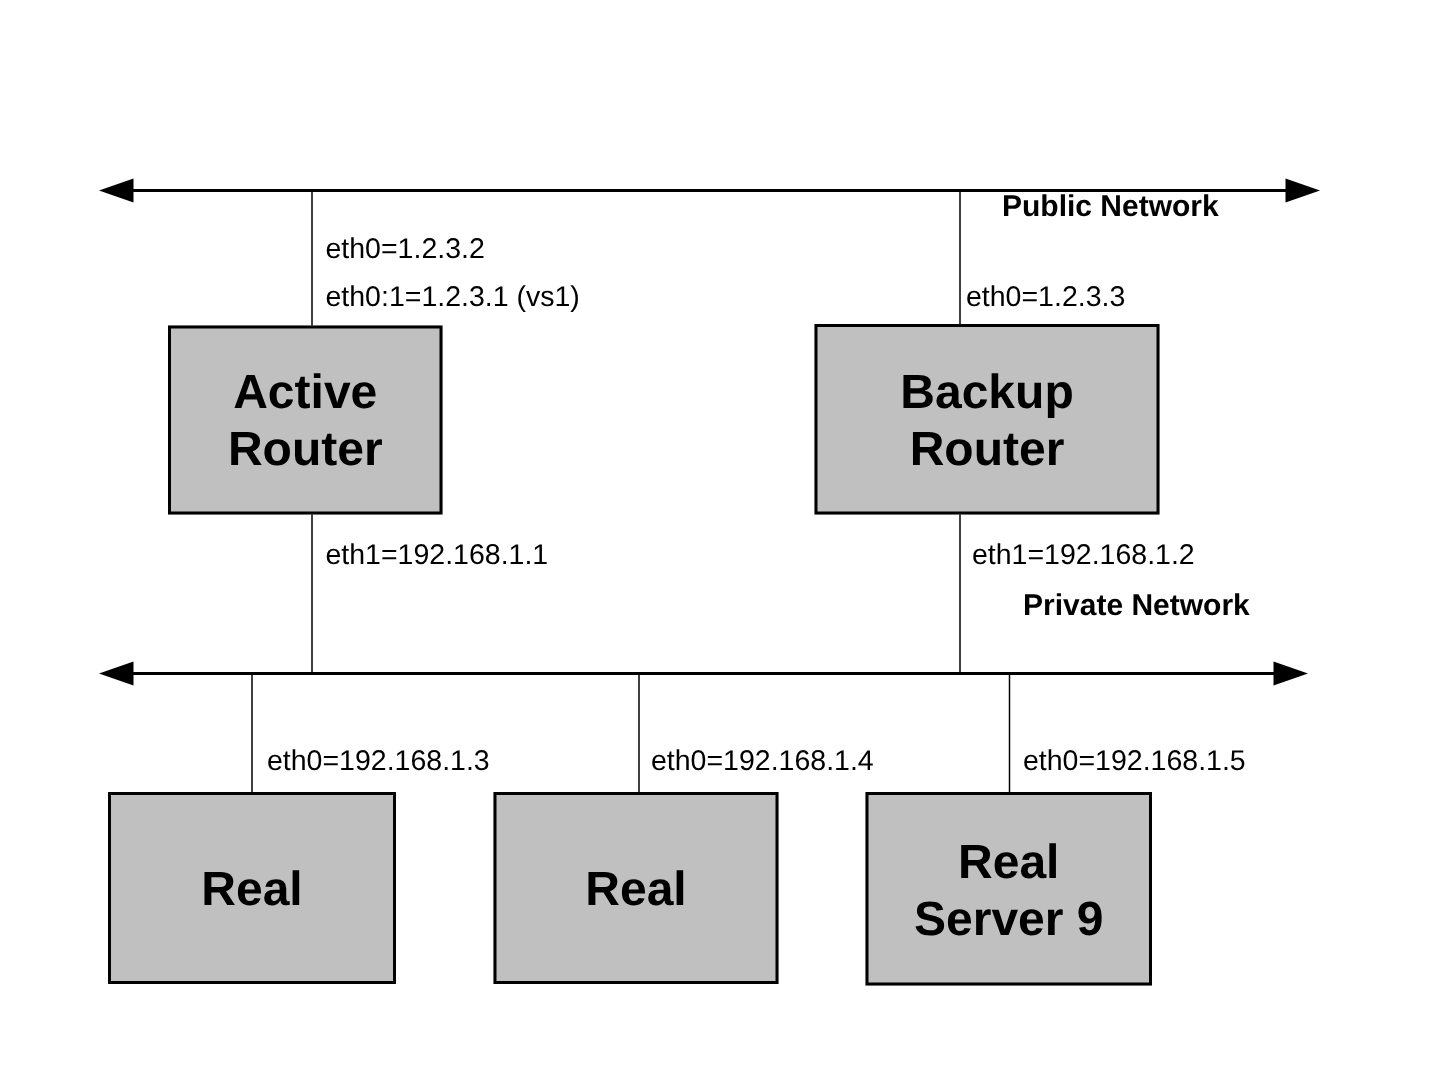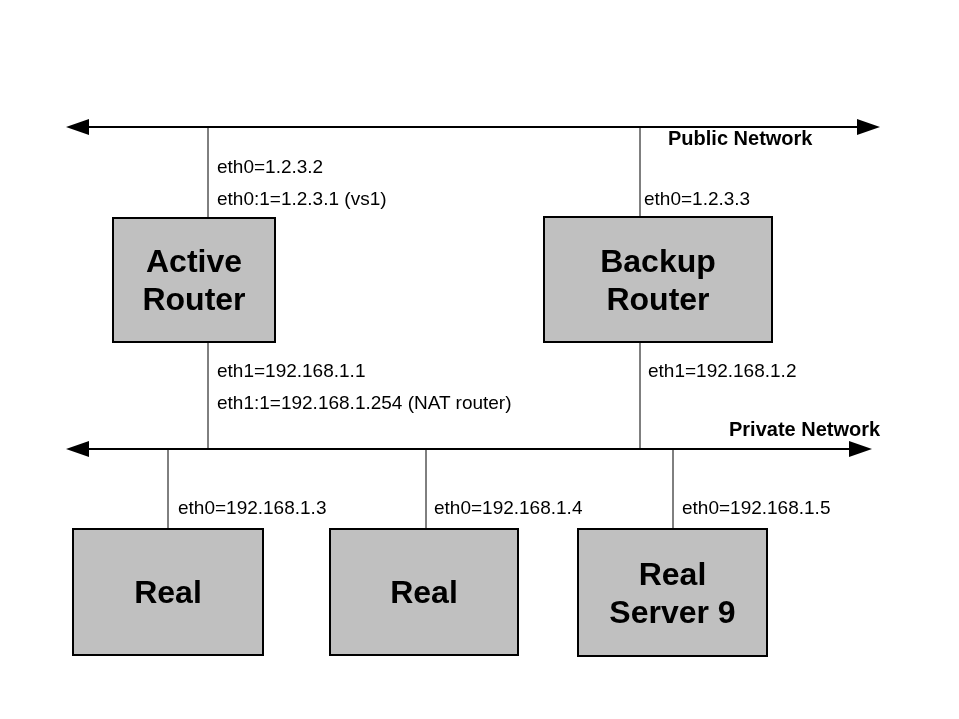--- a/index.html
+++ b/index.html
@@ -30,21 +30,21 @@
     box-sizing: border-box;
     display: flex;
     flex-direction: column;
     align-items: center;
     justify-content: center;
     text-align: center;
     font-weight: bold;
     font-size: 32px;
     line-height: 38px;
   }
-  .node-active-router  { left: 112px; top: 217px; width: 164px; height: 126px; }
+  .node-active-router  { left: 112px; top: 217px; width: 183px; height: 126px; }
   .node-backup-router  { left: 543px; top: 216px; width: 230px; height: 127px; }
   .node-real-server-1  { left: 72px;  top: 528px; width: 192px; height: 128px; }
   .node-real-server-2  { left: 329px; top: 528px; width: 190px; height: 128px; }
   .node-real-server-3  { left: 577px; top: 528px; width: 191px; height: 129px; }
 
   .iface {
     position: absolute;
     font-size: 19px;
     line-height: 22px;
     white-space: nowrap;
@@ -60,21 +60,21 @@
   .if-rs3-eth0           { left: 682px; top: 497px; text-align: center; }
 
   .net-label {
     position: absolute;
     font-size: 20px;
     font-weight: bold;
     line-height: 22px;
     white-space: nowrap;
   }
   .net-public  { left: 668px; top: 95px; margin-top: 32px; }
-  .net-private { left: 682px; top: 418px; margin-left: 47px; }
+  .net-private { left: 682px; top: 393px; }
 </style>
 </head>
 <body>
 
 <div class="diagram">
 
   <svg class="wires" viewBox="0 0 959 719" xmlns="http://www.w3.org/2000/svg">
 
     <line x1="84" y1="127" x2="862" y2="127" stroke="#000000" stroke-width="2"></line>
     <polygon points="66,127 89,119 89,135" fill="#000000"></polygon>
@@ -95,21 +95,20 @@
     <line x1="673" y1="449" x2="673" y2="529" stroke="#000000" stroke-width="1"></line>
   </svg>
 
   <div class="net-label net-public">Public Network</div>
   <div class="net-label net-private">Private Network</div>
 
   <div class="iface if-active-eth0">eth0=1.2.3.2</div>
   <div class="iface if-active-eth0-alias">eth0:1=1.2.3.1 (vs1)</div>
   <div class="iface if-backup-eth0">eth0=1.2.3.3</div>
   <div class="iface if-active-eth1">eth1=192.168.1.1</div>
-  <div class="iface if-active-eth1-alias">eth1:1=192.168.1.254 (NAT router)</div>
   <div class="iface if-backup-eth1">eth1=192.168.1.2</div>
   <div class="iface if-rs1-eth0">eth0=192.168.1.3</div>
   <div class="iface if-rs2-eth0">eth0=192.168.1.4</div>
   <div class="iface if-rs3-eth0">eth0=192.168.1.5</div>
 
   <div class="node node-active-router">
     <div>Active</div>
     <div>Router</div>
   </div>
 

